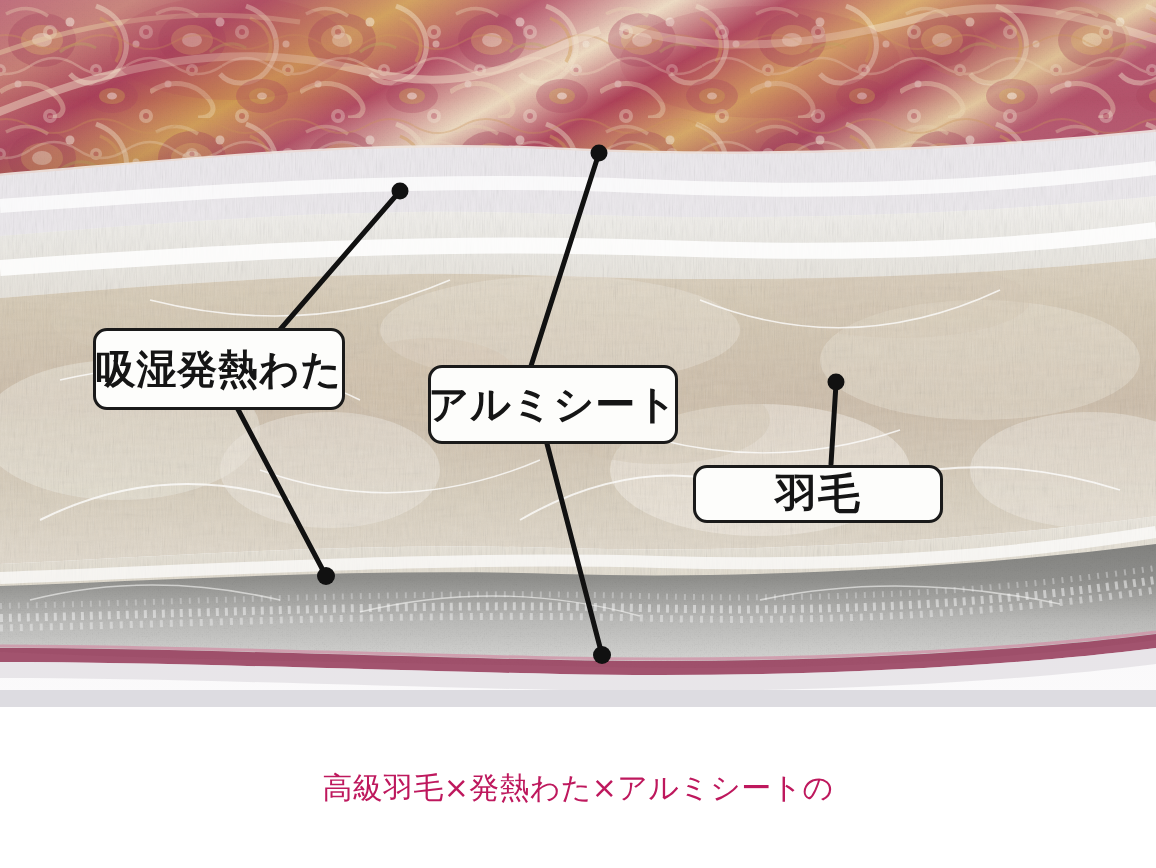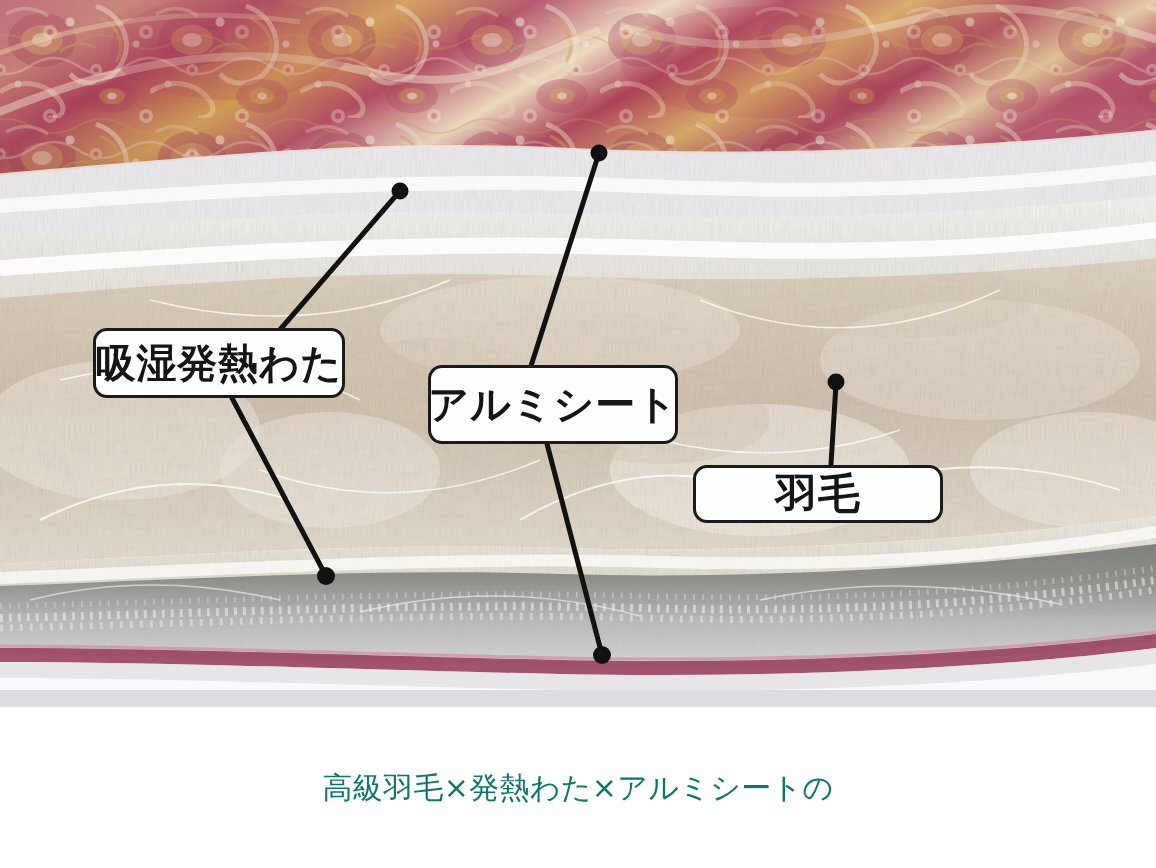--- a/index.html
+++ b/index.html
@@ -56,21 +56,21 @@
     display: flex;
     align-items: center;
     justify-content: center;
     color: #151515;
     font-weight: 700;
     letter-spacing: 0.02em;
     white-space: nowrap;
     font-family: "DejaVu Sans", "Liberation Sans", sans-serif;
   }
   #chip-wata {
-    left: 93px;  top: 328px;  width: 252px; height: 70px;  font-size: 40px;
+    left: 93px;  top: 328px;  width: 252px; height: 82px;  font-size: 40px;
   }
   #chip-alumi {
     left: 428px; top: 365px;  width: 250px; height: 79px;  font-size: 40px;
   }
   #chip-umo {
     left: 693px; top: 465px;  width: 250px; height: 58px;  font-size: 42px;
   }
 
   
   .caption {
@@ -79,21 +79,21 @@
     top: 707px;
     width: 1156px;
     height: 161px;
     display: flex;
     flex-direction: column;
     align-items: center;
     justify-content: center;
     background: #ffffff;
   }
   .caption-line {
-    color: #0f766e;
+    color: #be185d;
     font-size: 30px;
     line-height: 46px;
     font-weight: 400;
     letter-spacing: 0.01em;
     font-family: "DejaVu Sans", "Liberation Sans", sans-serif;
     white-space: nowrap;
   }
 </style>
 </head>
 <body>

